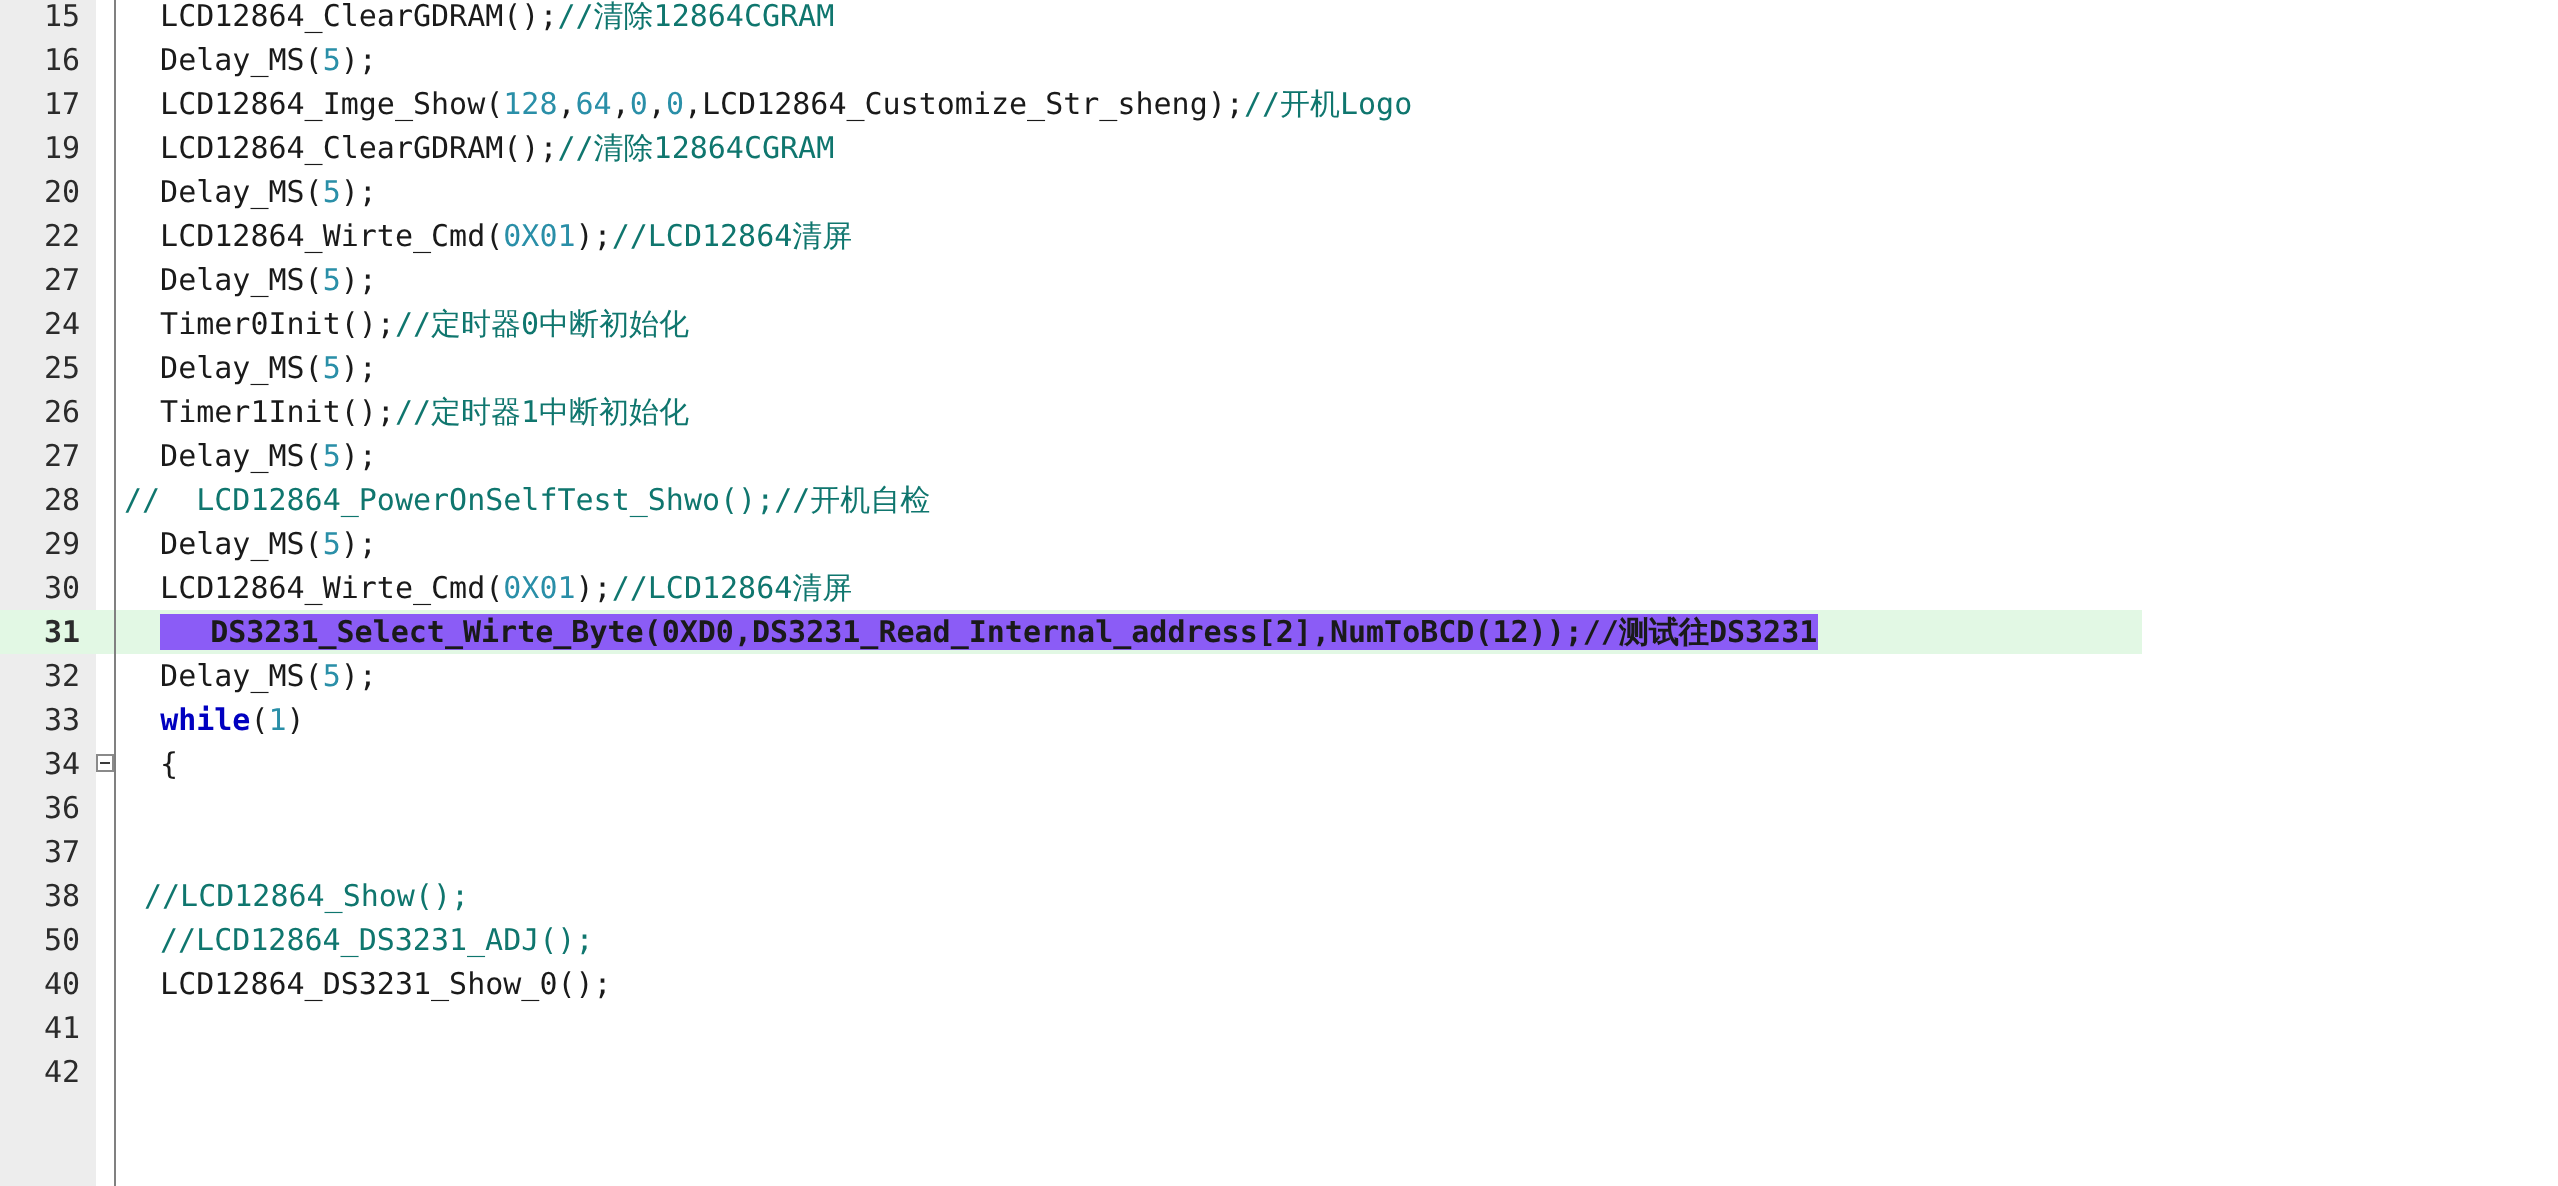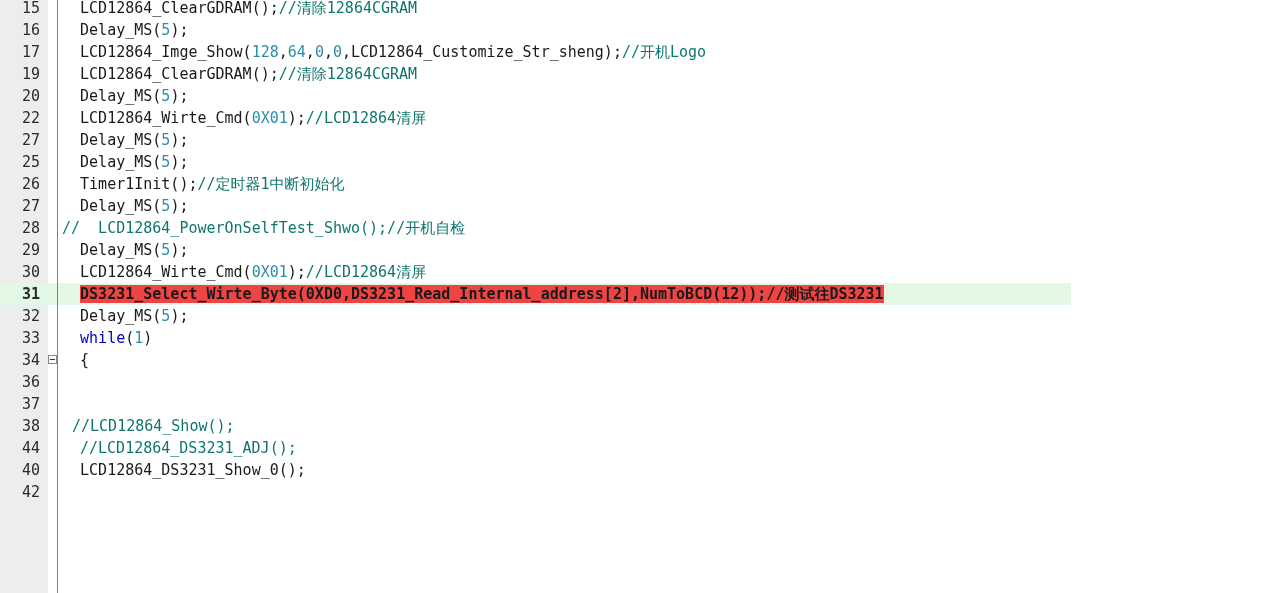--- a/index.html
+++ b/index.html
@@ -115,48 +115,50 @@
     font-size: 15px;
     color: #1a1a1a;
     white-space: pre;
     z-index: 4;
   }
 
   
   .t-plain   { color: #1a1a1a; }
   .t-comment { color: #0f766e; }
   .t-num     { color: #2a8fa8; }
-  .t-kw      { color: #0000c0; font-weight: normal; }
-  .t-sel     { background: #ef4444; }
+  .t-kw      { color: #0000c0; font-weight: bold; }
+  .t-sel     { background: #8b5cf6; padding-left: 25px; }
 </style>
 </head>
 <body>
 
 <div id="editor">
   <div class="gutter-bg"></div>
   <div class="fold-bg"></div>
   <div class="fold-rule"></div>
   <div class="rows" id="rows">
       <div class="row"><span class="lineno">15</span><span class="code"><span class="t-plain">  LCD12864_ClearGDRAM();</span><span class="t-comment">//清除12864CGRAM</span></span></div>
       <div class="row"><span class="lineno">16</span><span class="code"><span class="t-plain">  Delay_MS(</span><span class="t-num">5</span><span class="t-plain">);</span></span></div>
       <div class="row"><span class="lineno">17</span><span class="code"><span class="t-plain">  LCD12864_Imge_Show(</span><span class="t-num">128</span><span class="t-plain">,</span><span class="t-num">64</span><span class="t-plain">,</span><span class="t-num">0</span><span class="t-plain">,</span><span class="t-num">0</span><span class="t-plain">,LCD12864_Customize_Str_sheng);</span><span class="t-comment">//开机Logo</span></span></div>
       <div class="row"><span class="lineno">19</span><span class="code"><span class="t-plain">  LCD12864_ClearGDRAM();</span><span class="t-comment">//清除12864CGRAM</span></span></div>
       <div class="row"><span class="lineno">20</span><span class="code"><span class="t-plain">  Delay_MS(</span><span class="t-num">5</span><span class="t-plain">);</span></span></div>
       <div class="row"><span class="lineno">22</span><span class="code"><span class="t-plain">  LCD12864_Wirte_Cmd(</span><span class="t-num">0X01</span><span class="t-plain">);</span><span class="t-comment">//LCD12864清屏</span></span></div>
       <div class="row"><span class="lineno">27</span><span class="code"><span class="t-plain">  Delay_MS(</span><span class="t-num">5</span><span class="t-plain">);</span></span></div>
+      <div class="row"><span class="lineno">24</span><span class="code"><span class="t-plain">  Timer0Init();</span><span class="t-comment">//定时器0中断初始化</span></span></div>
       <div class="row"><span class="lineno">25</span><span class="code"><span class="t-plain">  Delay_MS(</span><span class="t-num">5</span><span class="t-plain">);</span></span></div>
       <div class="row"><span class="lineno">26</span><span class="code"><span class="t-plain">  Timer1Init();</span><span class="t-comment">//定时器1中断初始化</span></span></div>
       <div class="row"><span class="lineno">27</span><span class="code"><span class="t-plain">  Delay_MS(</span><span class="t-num">5</span><span class="t-plain">);</span></span></div>
       <div class="row"><span class="lineno">28</span><span class="code" style="left: 62px;"><span class="t-comment">//  LCD12864_PowerOnSelfTest_Shwo();//开机自检</span></span></div>
       <div class="row"><span class="lineno">29</span><span class="code"><span class="t-plain">  Delay_MS(</span><span class="t-num">5</span><span class="t-plain">);</span></span></div>
       <div class="row"><span class="lineno">30</span><span class="code"><span class="t-plain">  LCD12864_Wirte_Cmd(</span><span class="t-num">0X01</span><span class="t-plain">);</span><span class="t-comment">//LCD12864清屏</span></span></div>
       <div class="row current"><span class="lineno">31</span><span class="code"><span class="t-plain">  </span><span class="t-plain t-sel">DS3231_Select_Wirte_Byte(0XD0,DS3231_Read_Internal_address[2],NumToBCD(12));//测试往DS3231</span></span></div>
       <div class="row"><span class="lineno">32</span><span class="code"><span class="t-plain">  Delay_MS(</span><span class="t-num">5</span><span class="t-plain">);</span></span></div>
       <div class="row"><span class="lineno">33</span><span class="code"><span class="t-plain">  </span><span class="t-kw">while</span><span class="t-plain">(</span><span class="t-num">1</span><span class="t-plain">)</span></span></div>
       <div class="row"><span class="lineno">34</span><span class="foldmark"></span><span class="code"><span class="t-plain">  {</span></span></div>
       <div class="row"><span class="lineno">36</span><span class="code"></span></div>
       <div class="row"><span class="lineno">37</span><span class="code"></span></div>
       <div class="row"><span class="lineno">38</span><span class="code" style="left: 72px;"><span class="t-comment">//LCD12864_Show();</span></span></div>
-      <div class="row"><span class="lineno">44</span><span class="code" style="left: 80px;"><span class="t-comment">//LCD12864_DS3231_ADJ();</span></span></div>
+      <div class="row"><span class="lineno">50</span><span class="code" style="left: 80px;"><span class="t-comment">//LCD12864_DS3231_ADJ();</span></span></div>
       <div class="row"><span class="lineno">40</span><span class="code"><span class="t-plain">  LCD12864_DS3231_Show_0();</span></span></div>
+      <div class="row"><span class="lineno">41</span><span class="code"></span></div>
       <div class="row"><span class="lineno">42</span><span class="code" style="left: 62px;"></span></div>
     </div>
 </div>
 
 </body></html>

